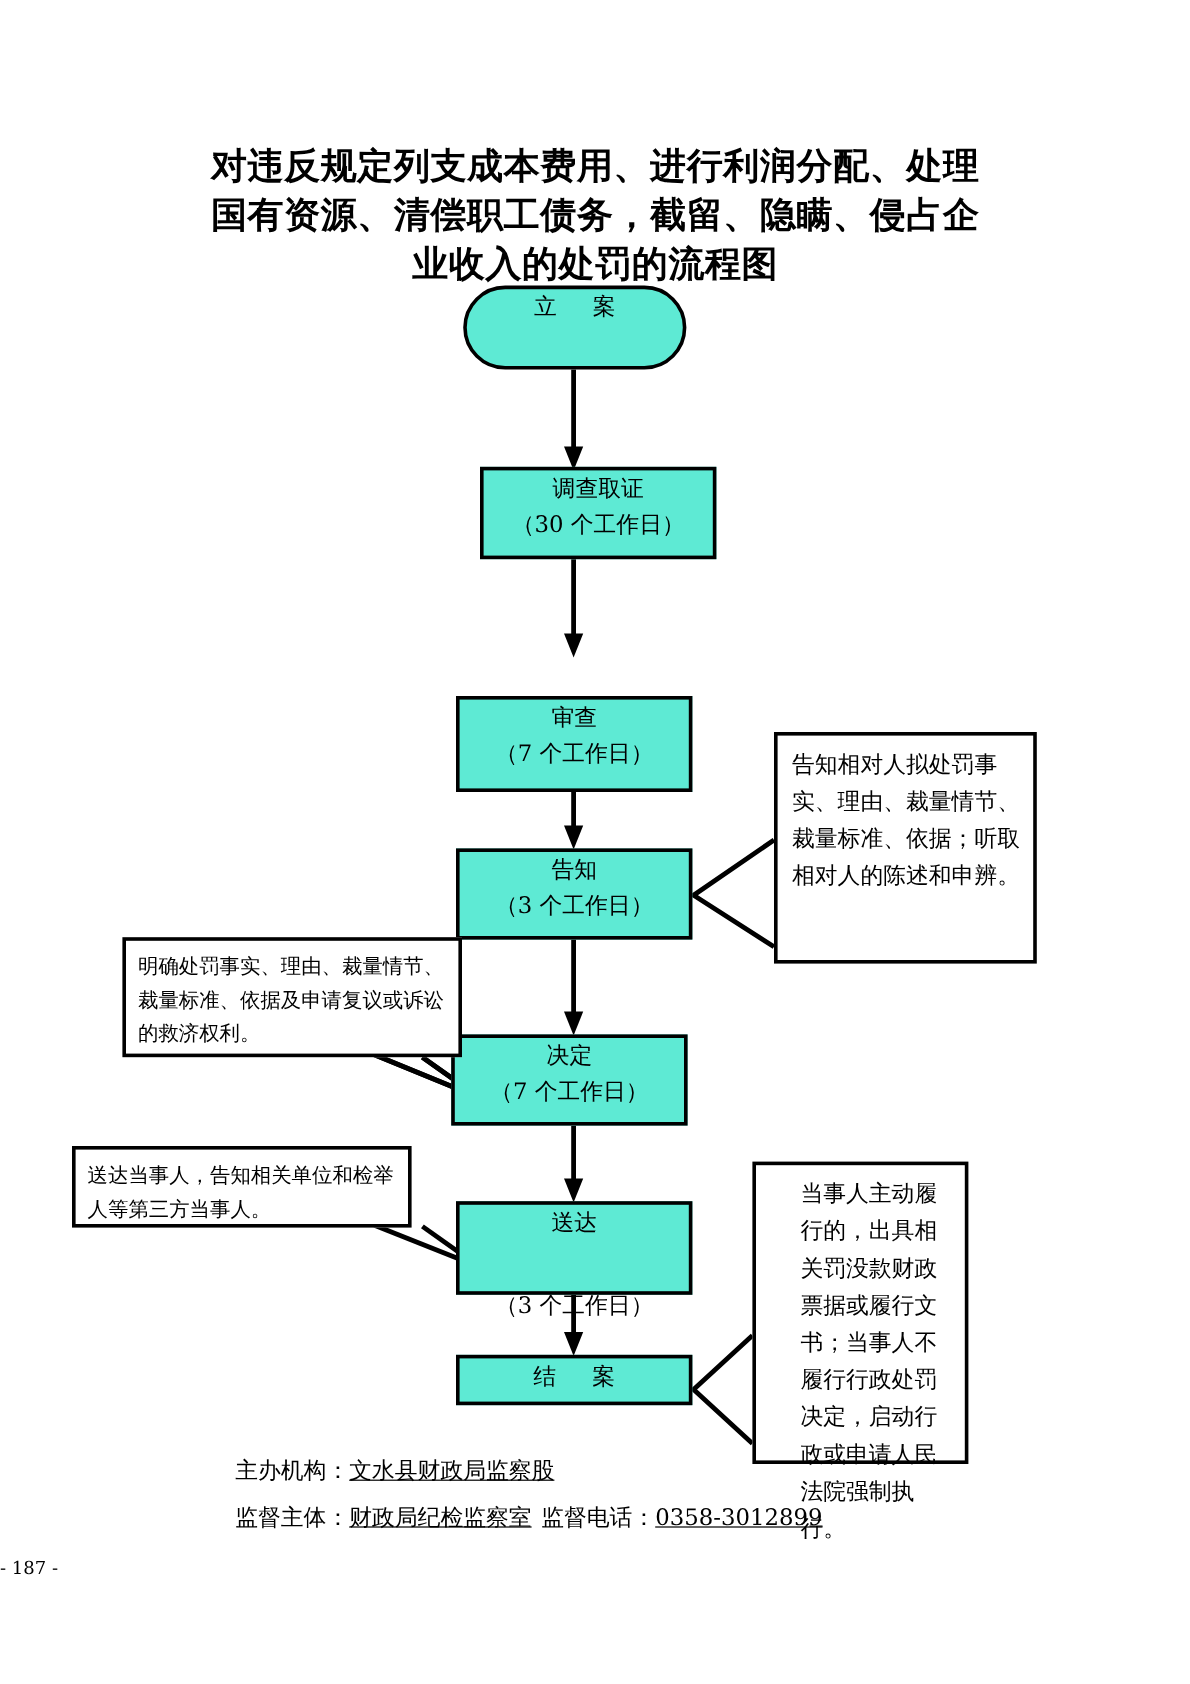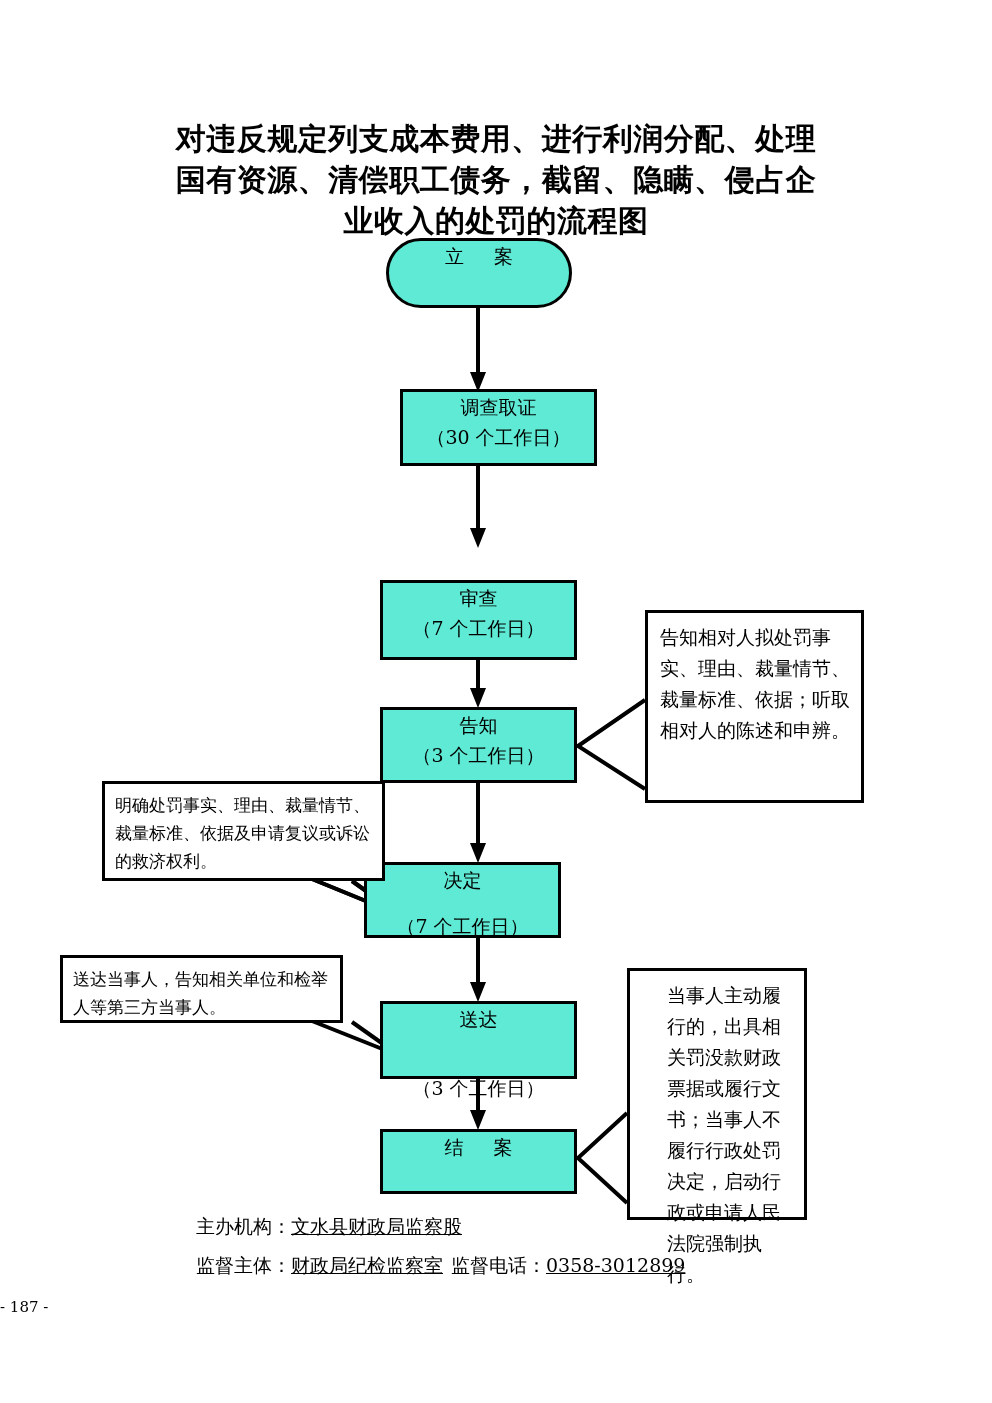--- a/index.html
+++ b/index.html
@@ -169,31 +169,31 @@
   <div class="node" style="left:380px; top:548px; width:197px; height:80px;margin-top:32px;">
     <span class="ln">审查</span>
     <span class="ln">（7 个工作日）</span>
   </div>
 
   <div class="node" style="left:380px; top:707px; width:197px; height:76px;">
     <span class="ln">告知</span>
     <span class="ln">（3 个工作日）</span>
   </div>
 
-  <div class="node" style="left:364px; top:862px; width:197px; height:76px;gap:16px;">
+  <div class="node" style="left:376px; top:862px; width:197px; height:76px;">
     <span class="ln">决定</span>
     <span class="ln">（7 个工作日）</span>
   </div>
 
   <div class="node" style="left:380px; top:1001px; width:197px; height:78px;gap:39px;">
     <span class="ln">送达</span>
     <span class="ln">（3 个工作日）</span>
   </div>
 
-  <div class="node" style="left:380px; top:1129px; width:197px; height:65px;">
+  <div class="node" style="left:380px; top:1129px; width:197px; height:42px;">
     <span class="ln sp">结  案</span>
   </div>
 
   <div class="note" style="left:645px; top:610px; width:219px; height:193px;">告知相对人拟处罚事实、理由、裁量情节、裁量标准、依据；听取相对人的陈述和申辨。</div>
 
   <div class="note small" style="left:74px; top:781px; width:283px; height:100px;margin-left:28px;">明确处罚事实、理由、裁量情节、裁量标准、依据及申请复议或诉讼的救济权利。</div>
 
   <div class="note small" style="left:60px; top:955px; width:283px; height:68px;">送达当事人，告知相关单位和检举人等第三方当事人。</div>
 
   <div class="note" style="left:627px; top:968px; width:180px; height:252px;padding-left:37px;">当事人主动履行的，出具相关罚没款财政票据或履行文书；当事人不履行行政处罚决定，启动行政或申请人民法院强制执行。</div>

